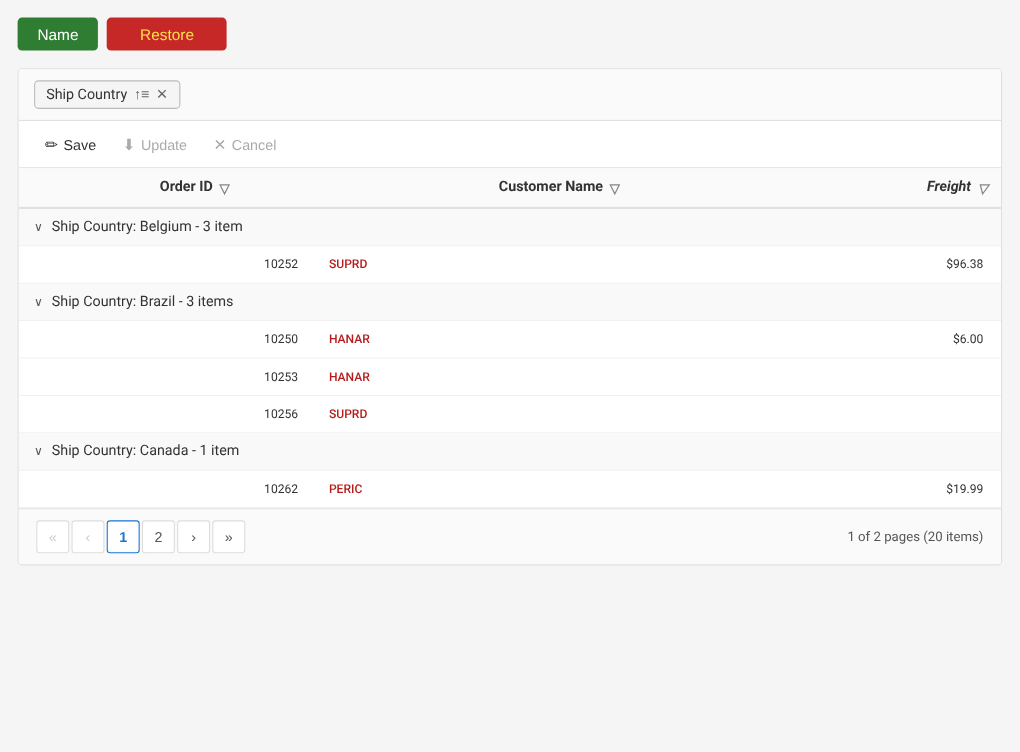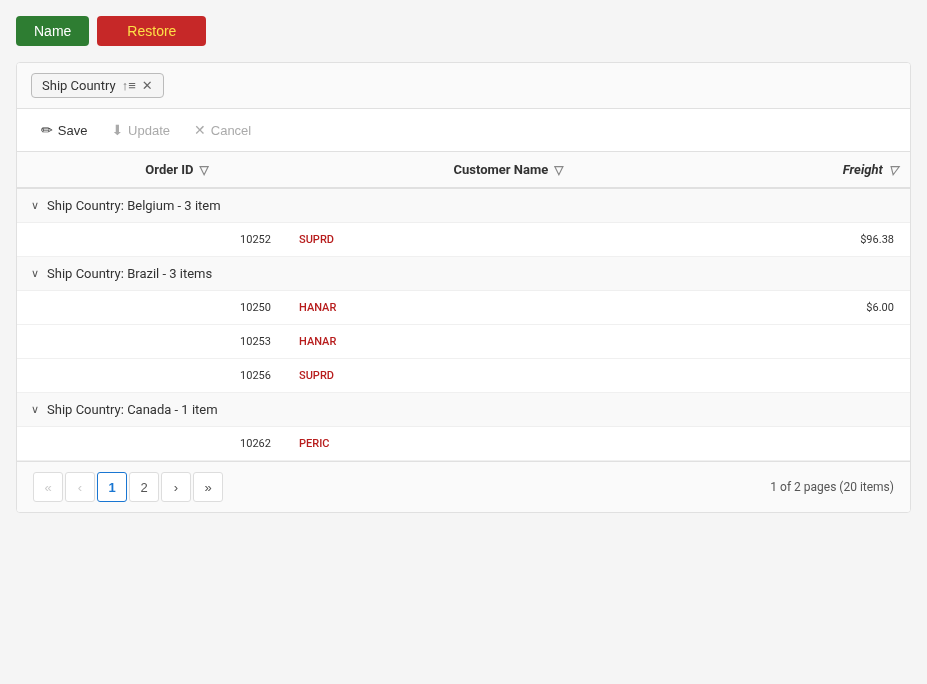--- a/index.html
+++ b/index.html
@@ -275,20 +275,21 @@
         <div class="data-cell customer">SUPRD</div>
       </div>
         <div class="group-row">
       <span class="chevron">∨</span>
       <span>Ship Country: Canada - 1 item</span>
     </div>
         <div class="data-row">
         <div class="data-cell"></div>
         <div class="data-cell order-id">10262</div>
         <div class="data-cell customer">PERIC</div>
+        <div class="data-cell freight">$19.99</div>
       </div>
       </div>
 
     <div class="grid-footer">
       <div class="pagination">
         <button class="page-btn disabled">«</button>
         <button class="page-btn disabled">‹</button>
         <button class="page-btn active">1</button>
         <button class="page-btn">2</button>
         <button class="page-btn">›</button>

